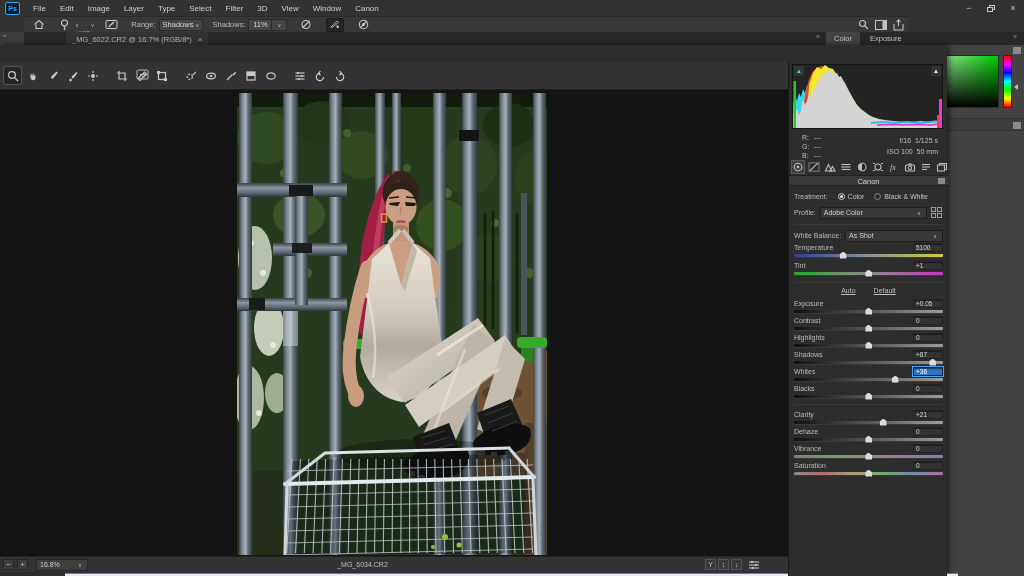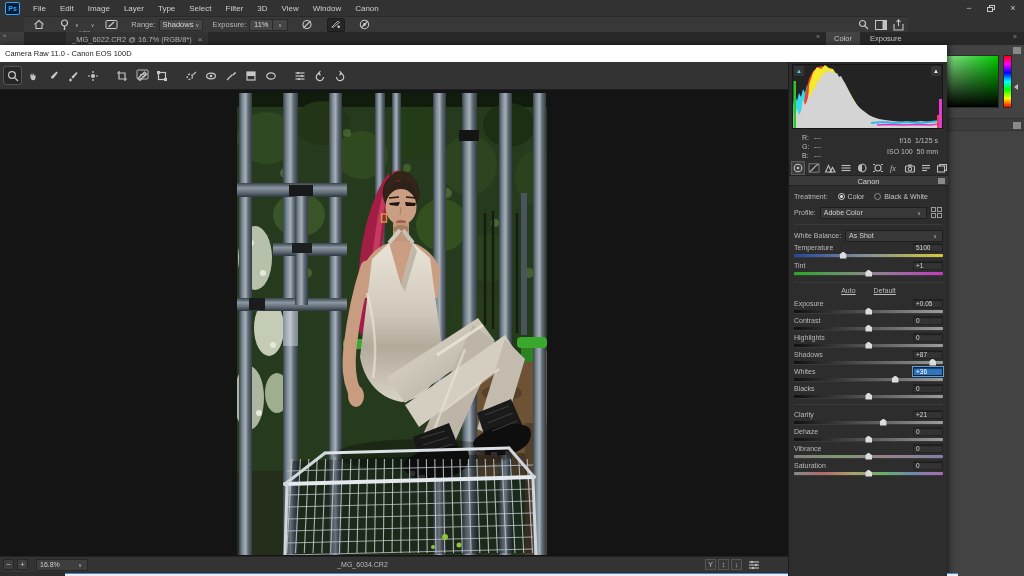--- a/index.html
+++ b/index.html
@@ -84,21 +84,21 @@
   #histogram { left:3px; top:2px; width:151px; height:65px; background:#232323; border:1px solid #161616; }
   .clip-toggle { position:absolute; top:1px; width:10px; height:10px; display:flex; align-items:center; justify-content:center;
     background:rgba(70,70,70,.5); font-size:6px; }
   #clip-shadows { left:1px; color:#45d9e8; }
   #clip-highlights { right:1px; color:#f2f2f2; }
   #exif { left:3px; top:70px; width:151px; height:27px; color:#bdbdbd; font-size:7px; }
   #rgb-col { position:absolute; left:10px; top:1px; line-height:9px; }
   #rgb-col b { font-weight:normal; display:inline-block; width:12px; }
   #exif-col { position:absolute; left:68px; top:3px; line-height:11px; text-align:right; width:78px; }
   #exif-col span { display:inline-block; }
-  #panel-tabs { left:3px; top:99px; width:151px; height:13px; display:flex; gap:4px; align-items:center; }
+  #panel-tabs { left:3px; top:99px; width:151px; height:13px; display:flex; gap:4px; }
   .ptab { width:14px; height:12px; display:flex; align-items:center; justify-content:center; }
   .ptab.selected { background:#3f3f3f; outline:1px solid #5a5a5a; }
   #basic-header { left:0; top:113px; width:159px; height:11px; background:#3a3a3a; border-top:1px solid #222; border-bottom:1px solid #222;
     text-align:center; color:#d0d0d0; font-size:7.5px; line-height:11px; }
   #basic-header .panel-menu-icon { top:2px; width:7px; height:6px; }
 
   #panel-content { left:5px; top:128px; width:149px; }
   .row { display:flex; align-items:center; font-size:7px; color:#b9b9b9; }
   #treatment-row { height:12px; }
   .radio { width:7px; height:7px; border-radius:50%; border:1px solid #8a8a8a; margin:0 3px 0 10px; position:relative; background:#2d2d2d; }
@@ -186,21 +186,21 @@
       <svg class="icon" width="13" height="11" viewBox="0 0 13 11">
           <rect x="1" y="1.5" width="11" height="8" rx="1" fill="none" stroke="#c8c8c8" stroke-width="1"></rect>
           <line x1="3.5" y1="8" x2="9" y2="3" stroke="#c8c8c8" stroke-width="1.3"></line>
         </svg>
       </span>
     <span class="opt-label">Range:</span>
     <span class="opt-select" style="width:44px;">
       <span>Shadows</span>
         <span class="chev">∨</span>
       </span>
-    <span class="opt-label">Exposure:</span>
+    <span class="opt-label">Shadows:</span>
     <span class="opt-select" style="min-width:24px;justify-content:center;">
       <span>11%</span>
       </span>
     <span class="opt-select" style="min-width:10px; border-left:none;">
         <span class="chev">∨</span>
       </span>
     <span class="opt-icon" style="margin-left:10px;">
       <svg class="icon" width="13" height="11" viewBox="0 0 13 11">
           <circle cx="6" cy="5.5" r="4" fill="none" stroke="#c8c8c8" stroke-width="1.1"></circle>
           <line x1="2.5" y1="9" x2="9.5" y2="2" stroke="#c8c8c8" stroke-width="1.1"></line>
@@ -257,23 +257,20 @@
     <div id="color-square" class="abs"></div>
     <div id="hue-bar" class="abs"></div>
     <div id="hue-arrow" class="abs"></div>
     <span class="panel-menu-icon" style="top:2px;"></span>
     <div id="color-panel-footer" class="abs">
       <span class="panel-menu-icon"></span>
     </div>
   </div>
 
   <div id="cr-dialog" class="abs">
-    <div id="cr-titlebar" class="abs">
-      <span>Camera Raw 11.0  -  Canon EOS 100D</span>
-    </div>
 
     <div id="cr-toolbar" class="abs">
         <span class="cr-tool selected">
           <svg class="icon" width="12" height="12" viewBox="0 0 12 12">
             <circle cx="5" cy="5" r="3.4" fill="none" stroke="#c8c8c8" stroke-width="1.2"></circle>
             <line x1="7.6" y1="7.6" x2="11" y2="11" fill="none" stroke="#c8c8c8" stroke-width="1.2"></line>
           </svg>
         </span>
         <span class="cr-tool">
           <svg class="icon" width="12" height="12" viewBox="0 0 12 12">

